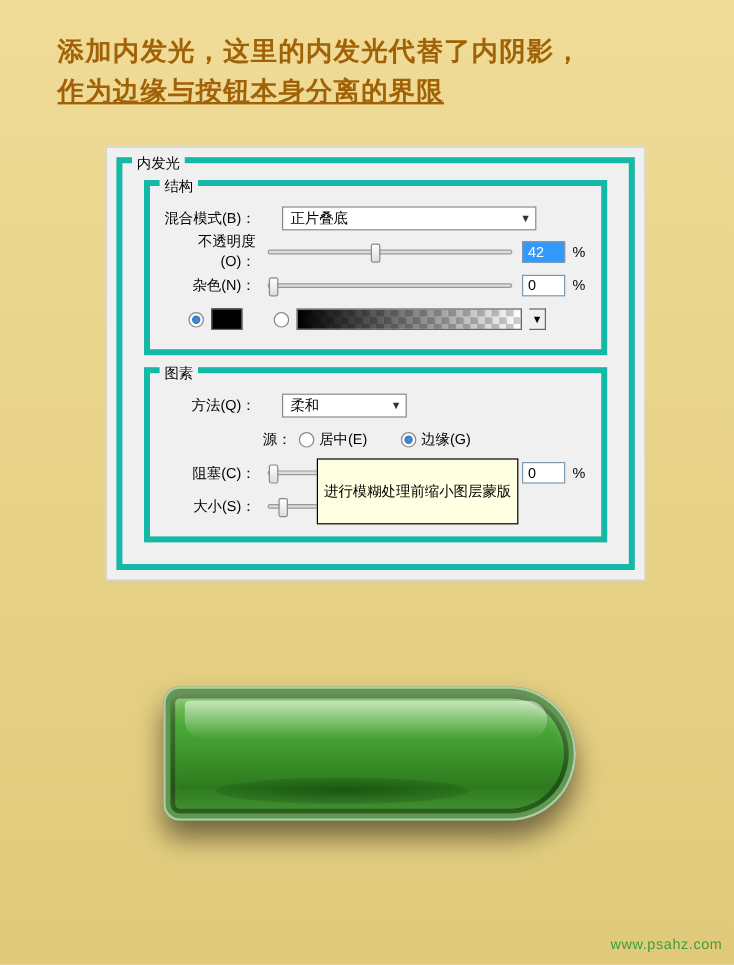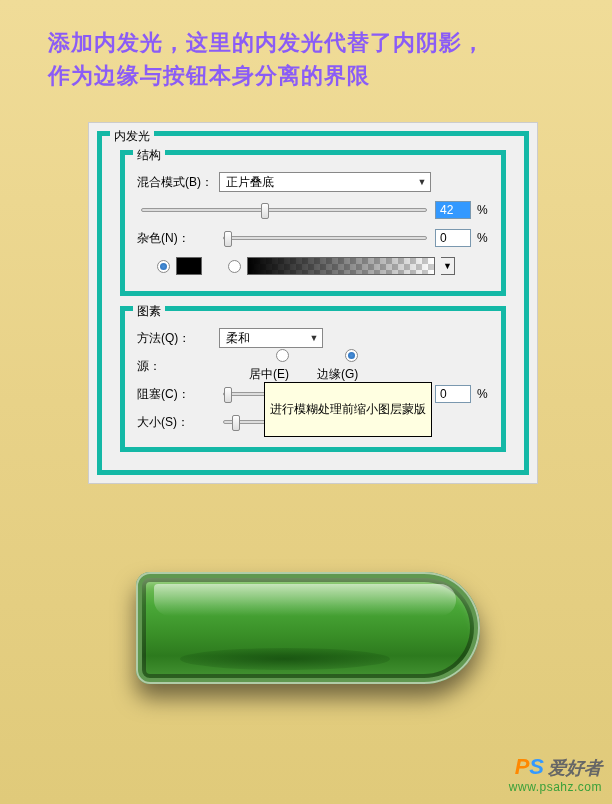--- a/index.html
+++ b/index.html
@@ -7,27 +7,28 @@
       width: 612px;
       height: 804px;
       background: linear-gradient(to bottom, #f0dc98 0%, #e8d288 50%, #e0ca7a 100%);
       font-family: "SimSun", "宋体", serif;
       overflow: hidden;
       position: relative;
     }
     .intro-text {
       padding: 26px 18px 0 48px;
       font-size: 22px;
-      color: #8b5cf6;
+      color: #a16207;
       line-height: 1.5;
       font-weight: bold;
       letter-spacing: 1px;
     }
     .intro-text .indent {
       margin-left: 0;
+      text-decoration: underline;
     }
     .panel {
       position: absolute;
       left: 88px;
       top: 122px;
       width: 450px;
       background: #f0f0f0;
       border: 1px solid #ccc;
       font-family: "Microsoft YaHei", Tahoma, sans-serif;
       font-size: 12px;
@@ -52,31 +53,32 @@
       font-size: 12px;
     }
     .row {
       display: flex;
       align-items: center;
       margin: 6px 0;
       height: 22px;
     }
     .row-label {
       width: 82px;
-      text-align: left;
+      text-align: right;
       padding-right: 6px;
       font-size: 12px;
     }
     .combo {
       display: flex;
       align-items: center;
       border: 1px solid #888;
       background: #fff;
       height: 20px;
       width: 128px;
+      margin-left: 16px;
     }
     .combo-text {
       flex: 1;
       padding: 0 6px;
       font-size: 12px;
     }
     .combo-arrow {
       width: 16px;
       height: 18px;
       display: flex;
@@ -160,24 +162,23 @@
     .gradient-arrow {
       width: 14px; height: 18px;
       border: 1px solid #666;
       border-left: none;
       display: flex; align-items: center; justify-content: center;
       font-size: 9px;
       background: #f0f0f0;
     }
     .radio-label {
       display: flex;
-      align-items: flex-end;
+      align-items: center;
       gap: 4px;
       font-size: 12px;
-      flex-direction: column;
     }
     .tooltip {
       position: absolute;
       left: 264px;
       top: 382px;
       background: #ffffe1;
       border: 1px solid #000;
       padding: 18px 5px;
       font-size: 12px;
       font-family: "SimSun", sans-serif;
@@ -265,20 +266,21 @@
 
       <div class="row">
         <div class="row-label">混合模式(B)：</div>
         <div class="combo wide">
           <div class="combo-text">正片叠底</div>
           <div class="combo-arrow">▼</div>
         </div>
       </div>
 
       <div class="row">
+        <div class="row-label">不透明度(O)：</div>
         <div class="slider-track">
           <div class="slider-thumb" style="left:42%"></div>
         </div>
         <input class="num-input selected" value="42" style="">
         <div class="unit">%</div>
       </div>
 
       <div class="row">
         <div class="row-label">杂色(N)：</div>
         <div class="slider-track">
@@ -340,17 +342,14 @@
       </div>
     </div>
   </div>
 </div>
 
 <div class="tooltip">进行模糊处理前缩小图层蒙版</div>
 
 <div class="green-button"></div>
 
 <div class="watermark">
-  <div class="brand">
-    <span class="p">P</span><span class="s">S</span><span class="cn">爱好者</span>
-  </div>
   <div class="url">www.psahz.com</div>
 </div>
 
 </body></html>

